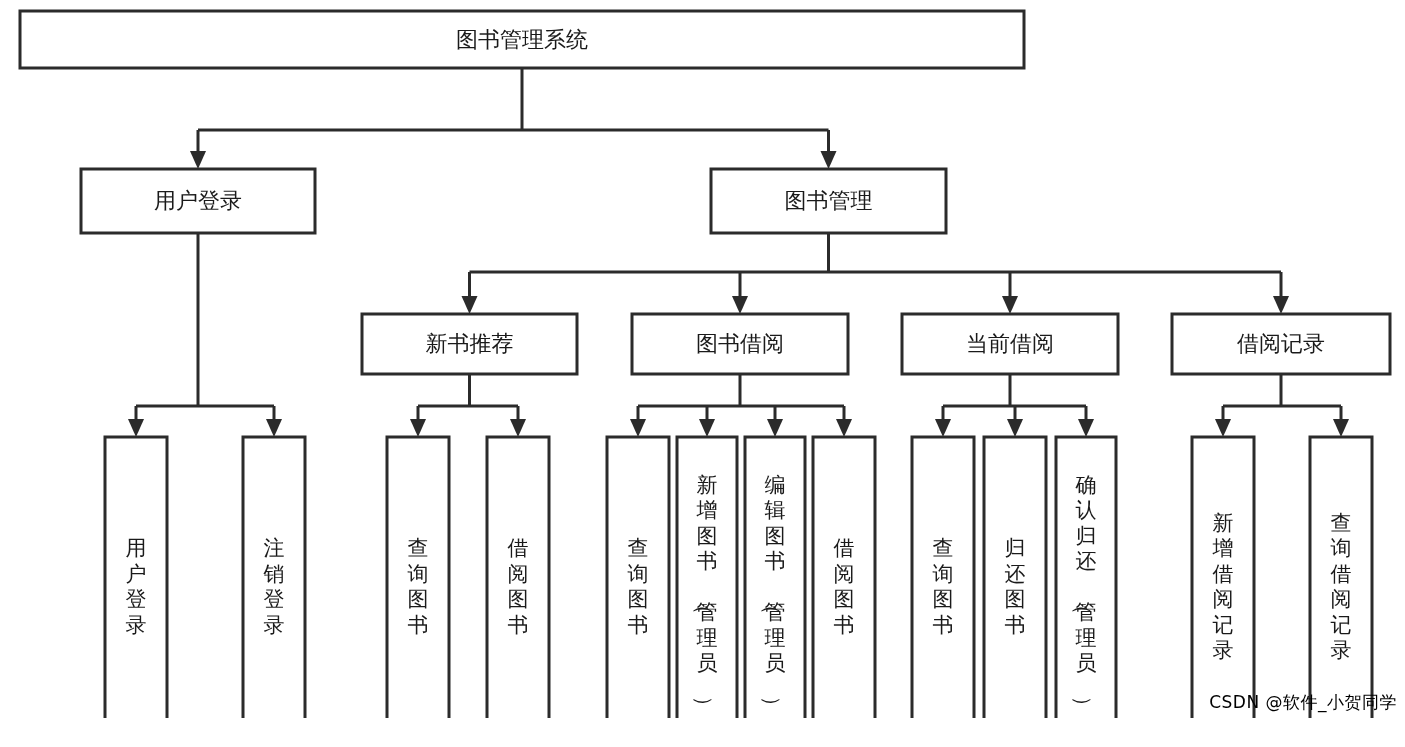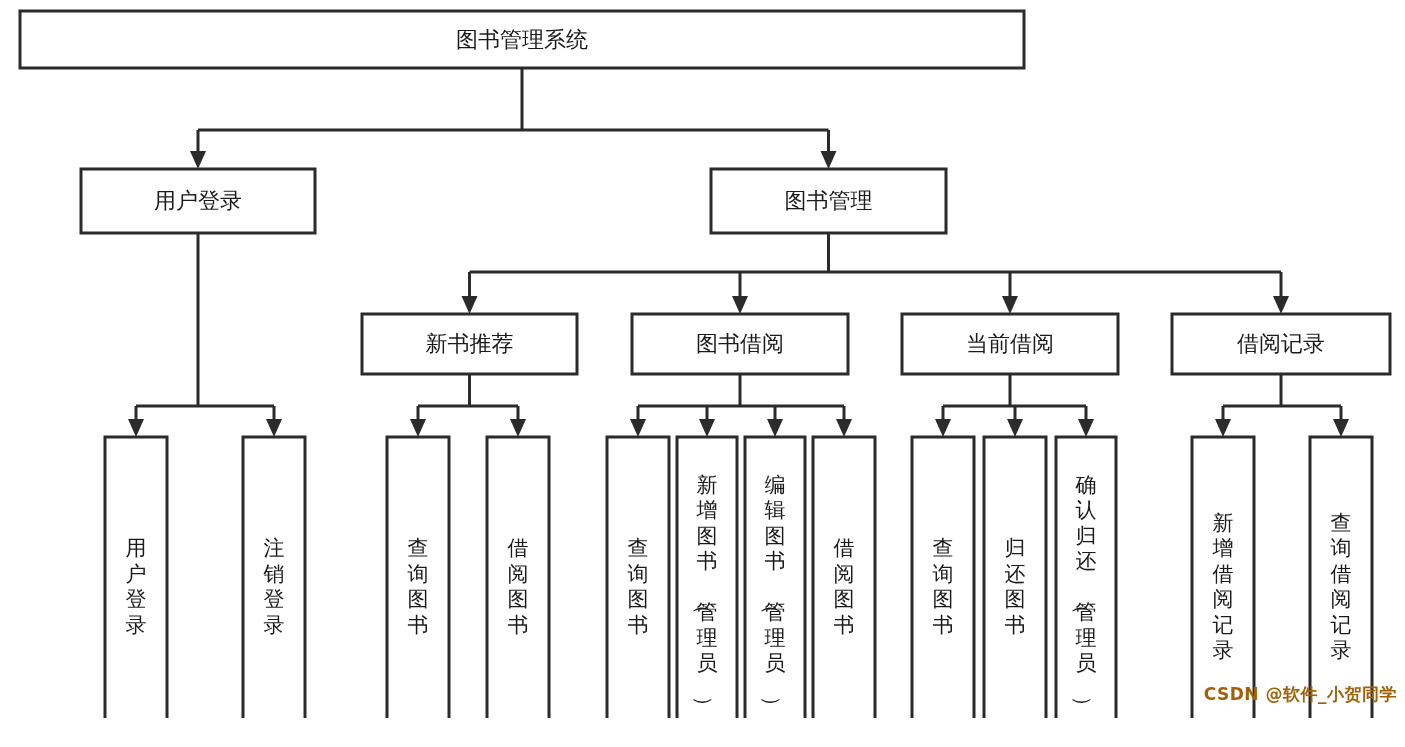--- a/index.html
+++ b/index.html
@@ -48,28 +48,27 @@
     fill: none;
     stroke-linecap: butt;
   }
   .arrow-head {
     fill: #2b2b2b;
     stroke: none;
   }
   .watermark {
     position: absolute;
     right: 8px;
-    bottom: 12px;
+    bottom: 4px;
     font-family: "DejaVu Sans", "Liberation Sans", sans-serif;
     font-size: 17px;
-    color: #a16207;
+    color: #000000;
     letter-spacing: 0.5px;
     white-space: nowrap;
     pointer-events: none;
-    font-weight: bold;
   }
 </style>
 </head>
 <body>
 
 <div id="diagram-root">
   <svg id="flow" viewBox="0 0 1405 747">
     <defs>
       <marker id="arrow" viewBox="0 0 12 14" refX="6" refY="13" markerWidth="12" markerHeight="14" orient="auto-start-reverse">
         <path d="M 0 0 L 6 14 L 12 0 Z" class="arrow-head"></path>

